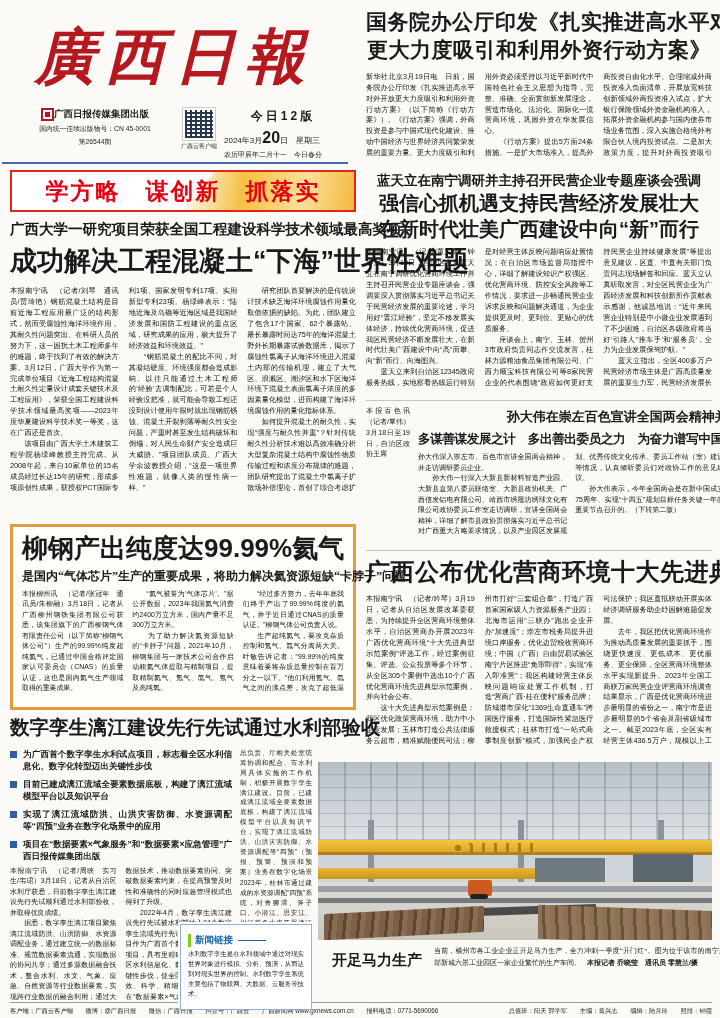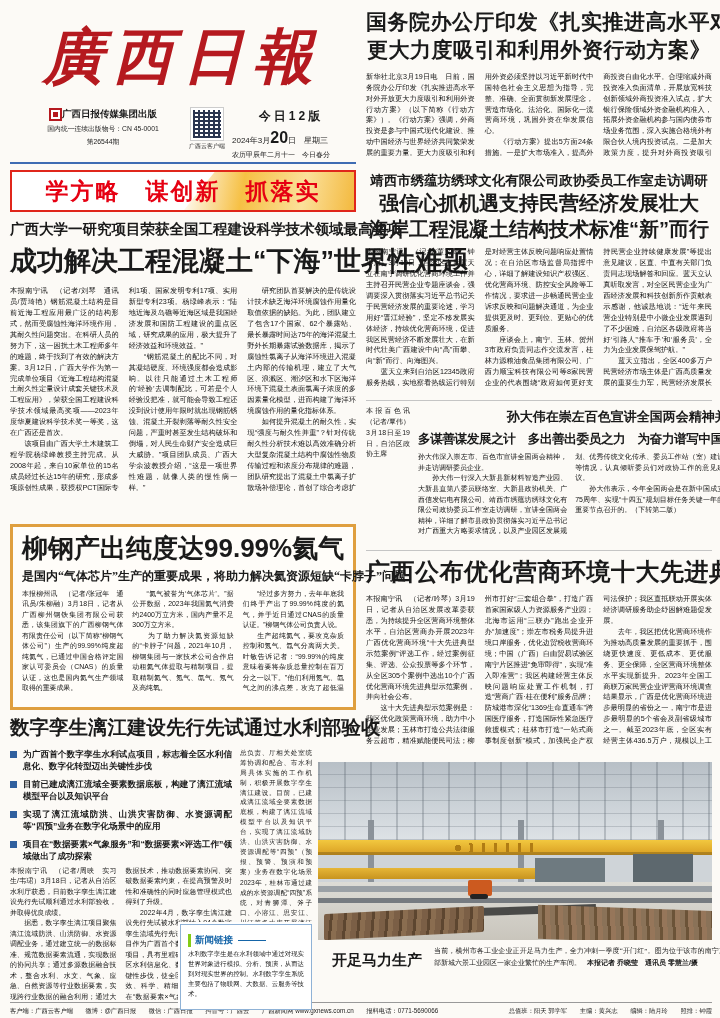--- a/index.html
+++ b/index.html
@@ -3,21 +3,21 @@
 <meta charset="utf-8">
 <style>
   * { margin:0; padding:0; box-sizing:border-box; }
   html,body { background:#e8e6e1; }
   .page {
     position:relative; width:720px; height:1018px; margin:0 auto;
     background:#fcfaf6; overflow:hidden;
     font-family:"Liberation Sans","DejaVu Sans",sans-serif; color:#1a1a1a;
   }
   
-  .masthead { position:absolute; left:10px; top:6px; width:346px; height:158px; border-bottom:2px solid #3f6cb3; }
+  .masthead { position:absolute; left:2px; top:6px; width:346px; height:158px; border-bottom:2px solid #3f6cb3; }
   .mast-title {
     font-family:"DejaVu Serif","Liberation Serif",serif;
     font-weight:bold; font-style:italic; color:#b5191f;
     font-size:60px; letter-spacing:10px; text-align:center;
     line-height:92px; height:92px; margin-top:4px; white-space:nowrap;
   }
   .mast-info { display:flex; justify-content:space-between; align-items:flex-start; padding:6px 6px 0 14px; }
   .pub { width:158px; text-align:center; }
   .pub-row1 { display:flex; align-items:center; justify-content:center; }
   .pub-logo { width:13px; height:13px; background:#b5191f; border:2px solid #b5191f; box-shadow:inset 0 0 0 2px #fff; flex:0 0 auto; }
@@ -172,23 +172,23 @@
 　　该项目由广西大学土木建筑工程学院杨绿峰教授主持完成。从2008年起，来自10家单位的15名成员经过长达15年的研究，形成多项原创性成果，获授权PCT国际专利1项、国家发明专利17项、实用新型专利23项。杨绿峰表示：“陆地近海及岛礁等近海区域是我国经济发展和国防工程建设的重点区域，研究成果的应用，极大提升了经济效益和环境效益。”
 　　“钢筋混凝土的配比不同，对其凝结硬度、环境强度都会造成影响。以往只能通过土木工程师的‘经验’去调制配比，可若是个人经验没把准，就可能会导致工程还没到设计使用年限时就出现钢筋锈蚀、混凝土开裂剥落等耐久性安全问题，严重时甚至发生结构破坏和倒塌，对人民生命财产安全造成巨大威胁。”项目团队成员、广西大学余波教授介绍，“这是一项世界性难题，就像人类的慢性病一样。”
 　　研究团队首要解决的是传统设计技术缺乏海洋环境腐蚀作用量化取值依据的缺陷。为此，团队建立了包含17个国家、62个暴露站、最长暴露时间达75年的海洋混凝土野外长期暴露试验数据库，揭示了腐蚀性氯离子从海洋环境进入混凝土内部的传输机理，建立了大气区、浪溅区、潮汐区和水下区海洋环境下混凝土表面氯离子浓度的多因素量化模型，进而构建了海洋环境腐蚀作用的量化指标体系。
 　　如何提升混凝土的耐久性，实现“强度与耐久性并重”？针对传统耐久性分析技术难以高效准确分析大型复杂混凝土结构中腐蚀性物质传输过程和浓度分布规律的难题，团队研究提出了混凝土中氯离子扩散场补偿理论，首创了综合考虑扩散维数和几何形状的大型复杂混凝土结构耐久性控制区模型，进而提出了大型复杂混凝土结构耐久性定量分析的高效高精度方法。
 　　在此基础上，团队在国内外率先研发出基于三参数模型的混凝土结构耐久性定量设计技术。针对传统技术难以量化分析确定矿物掺合料掺量、容易造成水胶比过小、强度等级过高等问题，又率先研发出兼顾强度与耐久性要求的混凝土配合比设计技术，从而确保所制备的混凝土能够同时满足结构承载力和服役寿命要求。此外，利用磨细矿渣、矿渣等工业废料替代部分水泥，可显著降低工程成本，有助于减少碳排放量。
 　　由中国工程院院士、全国勘察设计大师等知名专家组成的鉴定委员会一致认为：“该项目建立了近海工程结构混凝土耐久性定量设计理论体系，并在实际工程中得到很好的应用，成果达到国际领先水平。”
 　　该成果具有广阔的工程应用前景，已在中国、斯里兰卡、印度尼西亚、坦桑尼亚等“一带一路”共建国家推广应用，涉及建筑、桥梁、海港、码头、核电、地铁、市政等领域35个重大工程项目。依托该成果编制的工程建设国家标准《海岸工程混凝土结构技术标准》，为“一带一路”基础设施互联互通、中国—东盟海洋合作和西部陆海新通道、中国自由贸易试验区建设等提供了关键技术保障。</div>
   </div>
 
   <div class="art-lan">
-    <div class="kicker">靖西市绣蕴坊绣球文化有限公司政协委员工作室走访调研</div>
+    <div class="kicker">蓝天立在南宁调研并主持召开民营企业专题座谈会强调</div>
     <div class="lan-head">强信心抓机遇支持民营经济发展壮大</div>
-    <div class="lan-head">海岸工程混凝土结构技术标准“新”而行</div>
+    <div class="lan-head">在新时代壮美广西建设中向“新”而行</div>
     <div class="bodytext">本报南宁讯　（记者/董文锋　钟小启）3月19日，自治区主席蓝天立在南宁调研优化营商环境工作并主持召开民营企业专题座谈会，强调要深入贯彻落实习近平总书记关于民营经济发展的重要论述，学习用好“晋江经验”，坚定不移发展实体经济，持续优化营商环境，促进我区民营经济不断发展壮大，在新时代壮美广西建设中向“高”而攀、向“新”而行、向海图兴。
 　　蓝天立来到自治区12345政府服务热线，实地察看热线运行特别是对经营主体反映问题响应处置情况；在自治区市场监督局指挥中心，详细了解建设知识产权强区、优化营商环境、防控安全风险等工作情况，要求进一步畅通民营企业诉求反映和问题解决通道，为企业提供更及时、更到位、更贴心的优质服务。
 　　座谈会上，南宁、玉林、贺州3市政府负责同志作交流发言，桂林力源粮油食品集团有限公司、广西力顺宝科技有限公司等8家民营企业的代表围绕“政府如何更好支持民营企业持续健康发展”等提出意见建议，区直、中直有关部门负责同志现场解答和回应。蓝天立认真听取发言，对全区民营企业为广西经济发展和科技创新所作贡献表示感谢，他诚恳地说：“近年来民营企业特别是中小微企业发展遇到了不少困难，自治区各级政府将当好‘引路人’‘推车手’和‘服务员’，全力为企业发展保驾护航。”
 　　蓝天立指出，全区400多万户民营经济市场主体是广西高质量发展的重要生力军，民营经济发展长期向好、机遇无限。全区各级各部门要坚定信心、抢抓机遇，学习弘扬“晋江经验”，不断提升服务民营经济工作水平，全力支持广大民营企业和个体工商户大胆闯、放手干、发展好。（下转第二版）</div>
   </div>
 
   <div class="art-sun">
     <div class="sun-intro">本报百色讯　（记者/覃伟）3月18日至19日，自治区政协主席</div>
     <div class="sun-main">
       <div class="kicker">孙大伟在崇左百色宣讲全国两会精神并调研时指出</div>
@@ -218,21 +218,21 @@
 　　如今，柳钢气体公司稀有气体（氦气、氪气、氙气、氖气）已实现量产，年产量达18万立方米。目前，该公司已销售超纯氦气超过3000立方米。
 　　广西科技大学科研处处长邓朗妮说：“柳钢气体公司生产纯度达99.99%的氦气，是推进高科技产业发展的一大助力，也是国内氦气生产领域取得的重要进展。”</div>
   </div>
 
   <div class="art-li">
     <div class="li-head">数字孪生漓江建设先行先试通过水利部验收</div>
     <ul class="li-bullets">
       <li>为广西首个数字孪生水利试点项目，标志着全区水利信息化、数字化转型迈出关键性步伐</li>
       <li>目前已建成漓江流域全要素数据底板，构建了漓江流域模型平台以及知识平台</li>
       <li>实现了漓江流域防洪、山洪灾害防御、水资源调配等“四预”业务在数字化场景中的应用</li>
-      <li>项目在“数据要素×气象服务”和“数据要素×评选工作”领域做出了成功探索</li>
+      <li>项目在“数据要素×气象服务”和“数据要素×应急管理”广西日报传媒集团出版</li>
     </ul>
     <div class="li-side">总负责、厅相关处室统筹协调和配合、市水利局具体实施的工作机制，积极开展数字孪生漓江建设。目前，已建成漓江流域全要素数据底板，构建了漓江流域模型平台以及知识平台，实现了漓江流域防洪、山洪灾害防御、水资源调配等“四预”（预报、预警、预演和预案）业务在数字化场景中的应用，为漓江流域的水灾害防御和水资源调配提供了科学化、精细化的决策支持。</div>
     <div class="li-tail">2023年，桂林市通过建成的水资源调配“四预”系统，对青狮潭、斧子口、小溶江、思安江、川江等多水库开展漓江枯水期补水联合调度，确保了枯水期漓江正常通航。</div>
     <div class="li-body bodytext">本报南宁讯　（记者/周映　实习生/韦珺）3月18日，记者从自治区水利厅获悉，日前数字孪生漓江建设先行先试顺利通过水利部验收，并取得优良成绩。
 　　据悉，数字孪生漓江项目聚焦漓江流域防洪、山洪防御、水资源调配业务，通过建立统一的数据标准、规范数据要素流通，实现数据的协同共享；通过多源数据融合技术，整合水利、水文、气象、应急、自然资源等行业数据要素，实现跨行业数据的融合利用；通过大数据技术，推动数据要素协同、突破数据要素约束，在提高预警及时性和准确性的同时应急管理模式也得到了升级。
 　　2022年4月，数字孪生漓江建设先行先试被水利部纳入94个数字孪生流域先行先试项目之一。该项目作为广西首个数字孪生水利试点项目，具有里程碑意义，标志着全区水利信息化、数字化转型迈出关键性步伐，使全区水利事业更加高效、科学、精细。同时，该项目在“数据要素×气象服务”和“数据要素×应急管理”领域做出了成功探索，项目相关经验做法具有指导性且可复制性强，能够为区内外类似流域的数字化、智能化建设提供有用经验和宝贵借鉴。
 　　自治区水利厅构建以厅领导</div>
     <div class="newslink">
       <span class="newslink-label">新闻链接</span>
       <div class="newslink-text">水利数字孪生是在水利领域中通过对现实世界对象进行模拟、分析、预演，从而达到对现实世界的控制。水利数字孪生系统主要包括了物联网、大数据、云服务等技术。</div>

